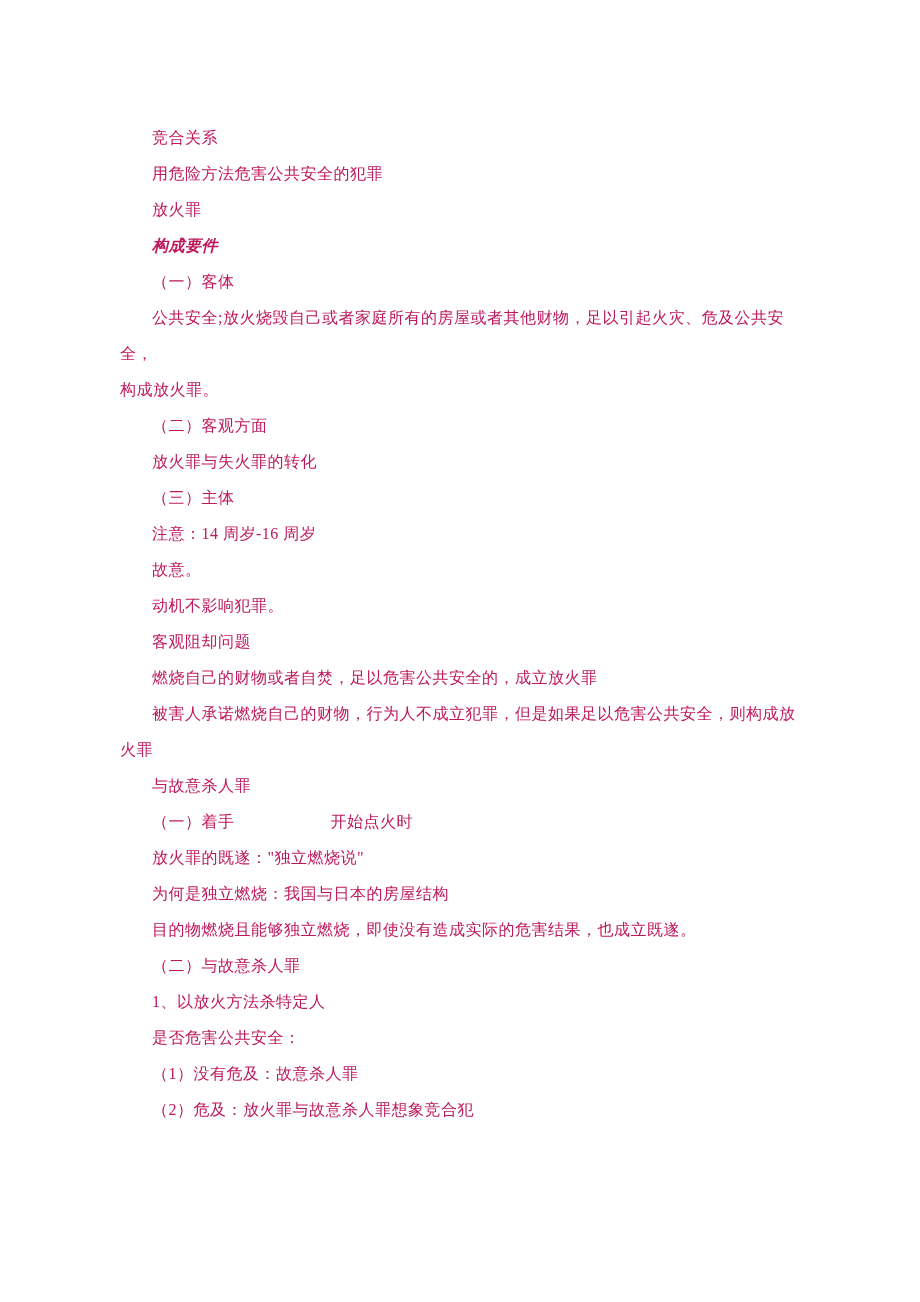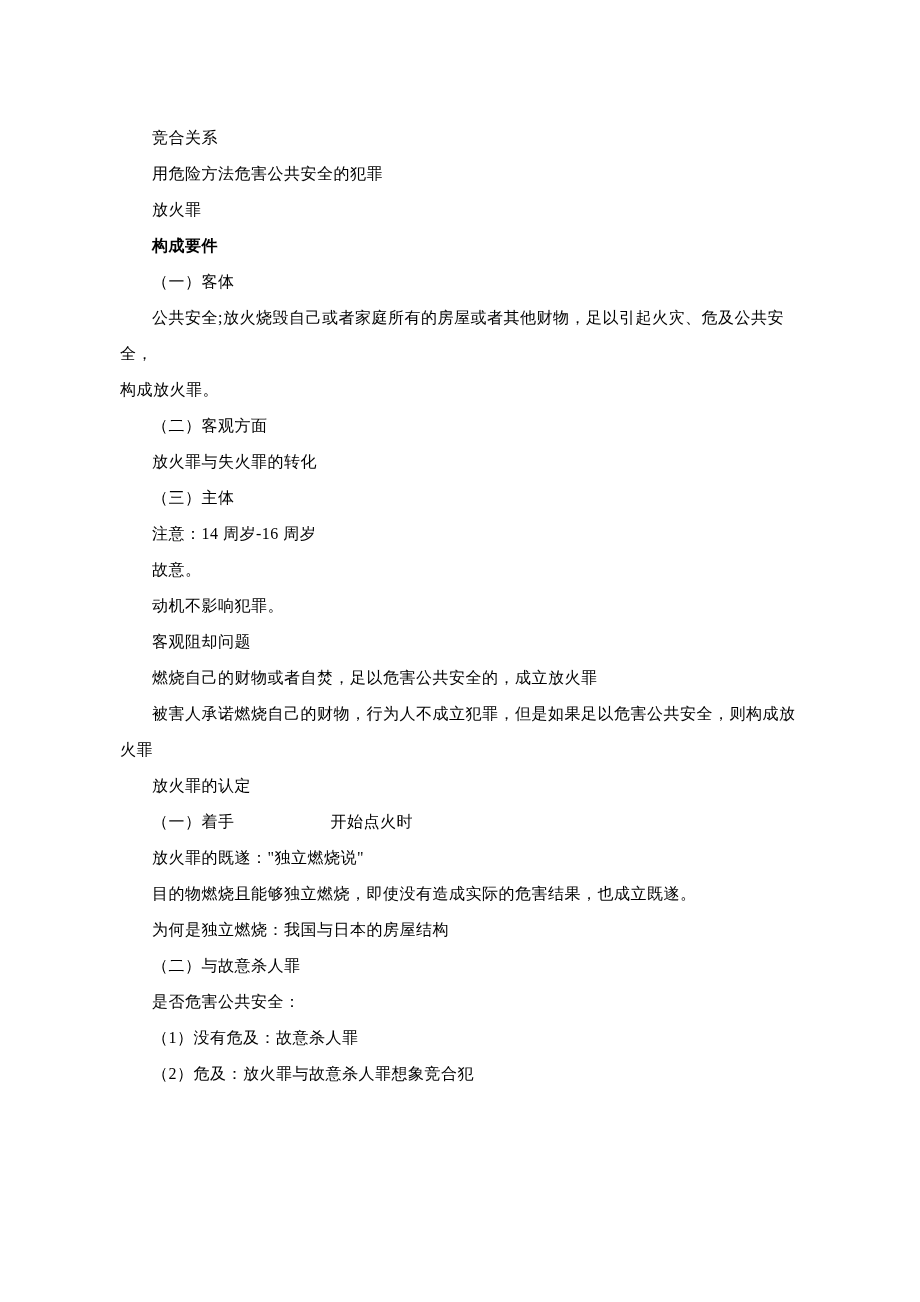--- a/index.html
+++ b/index.html
@@ -8,31 +8,32 @@
     background: #ffffff;
     font-family: "SimSun", "宋体", serif;
     width: 920px;
   }
   .page {
     padding: 120px 120px 60px 120px;
     box-sizing: border-box;
   }
   .line {
     font-size: 16px;
-    color: #000000;
+    color: #be185d;
     line-height: 2.25;
     text-indent: 2em;
     margin: 0;
     letter-spacing: 0.5px;
   }
   .line.no-indent {
     text-indent: 0;
   }
   .line.bold {
     font-weight: bold;
+    font-style: italic;
   }
   .line .gap-small {
     display: inline-block;
     width: 2em;
   }
   .line .gap-large {
     display: inline-block;
     width: 6em;
   }
 </style>
@@ -51,23 +52,24 @@
       <p class="line">（二）客观方面</p>
       <p class="line">放火罪与失火罪的转化</p>
       <p class="line">（三）主体</p>
       <p class="line">注意：14 周岁-16 周岁</p>
       <p class="line">故意。</p>
       <p class="line">动机不影响犯罪。</p>
       <p class="line">客观阻却问题</p>
       <p class="line">燃烧自己的财物或者自焚，足以危害公共安全的，成立放火罪</p>
       <p class="line">被害人承诺燃烧自己的财物，行为人不成立犯罪，但是如果足以危害公共安全，则构成放</p>
       <p class="line no-indent">火罪</p>
-      <p class="line">放火罪的认定</p>
+      <p class="line">与故意杀人罪</p>
       <p class="line"><span>（一）着手</span><span class="gap-large"></span><span>开始点火时</span></p>
       <p class="line">放火罪的既遂："独立燃烧说"</p>
+      <p class="line">为何是独立燃烧：我国与日本的房屋结构</p>
       <p class="line">目的物燃烧且能够独立燃烧，即使没有造成实际的危害结果，也成立既遂。</p>
-      <p class="line">为何是独立燃烧：我国与日本的房屋结构</p>
       <p class="line">（二）与故意杀人罪</p>
+      <p class="line">1、以放火方法杀特定人</p>
       <p class="line">是否危害公共安全：</p>
       <p class="line">（1）没有危及：故意杀人罪</p>
       <p class="line">（2）危及：放火罪与故意杀人罪想象竞合犯</p>
     </div>
 </div>
 
 </body></html>

